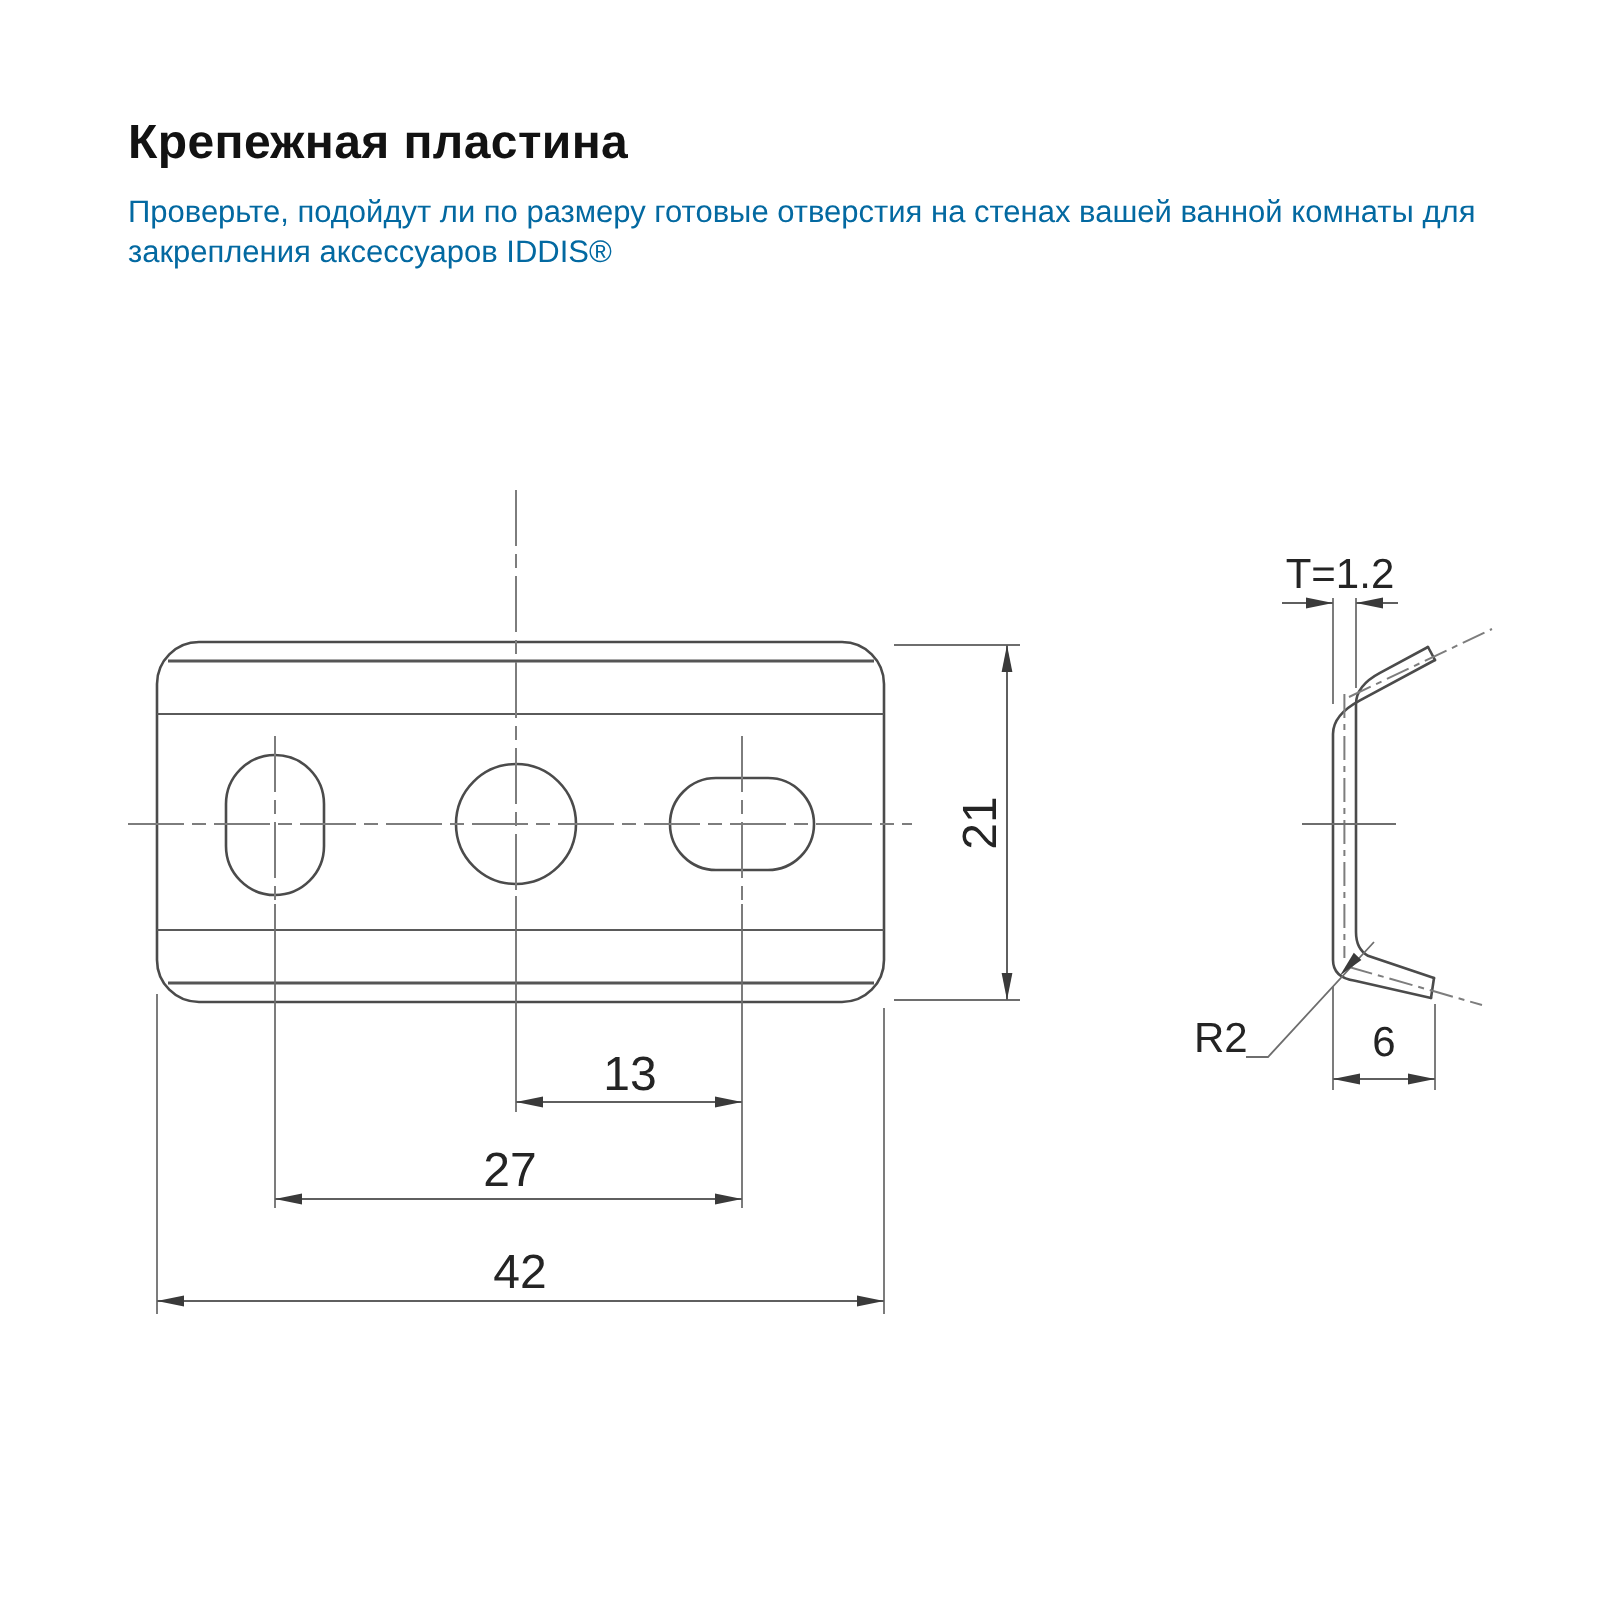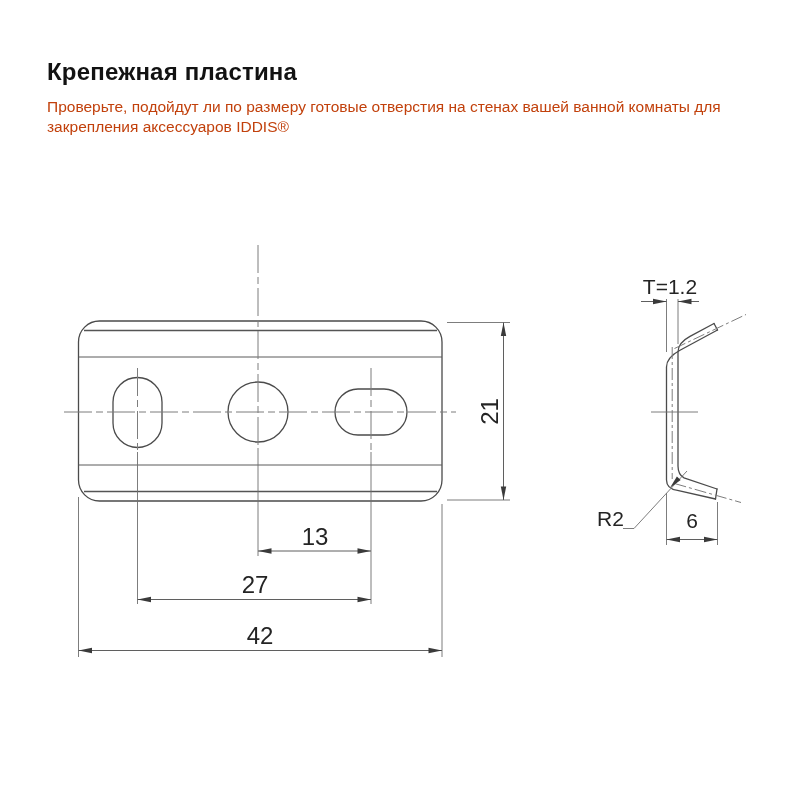--- a/index.html
+++ b/index.html
@@ -6,36 +6,36 @@
   .page {
     position: relative;
     width: 800px;
     height: 800px;
     background: #ffffff;
     font-family: "Liberation Sans", "DejaVu Sans", sans-serif;
     overflow: hidden;
   }
   .header {
     position: absolute;
-    left: 47px;
+    left: 64px;
     top: 58px;
     width: 688px;
   }
   .header h1 {
     margin: 0;
     font-size: 24px;
     font-weight: 700;
     color: #121212;
     letter-spacing: 0.2px;
   }
   .header p {
     margin: 11px 0 0 0;
     font-size: 15.5px;
     line-height: 1.32;
-    color: #c2410c;
+    color: #0369a1;
   }
   svg.drawing { position: absolute; left: 0; top: 0; }
 
   .outline   { stroke: #4b4b4b; stroke-width: 1.3; fill: none; stroke-linecap: round; }
   .edge2     { stroke: #555555; stroke-width: 1.6; fill: none; }
   .tangent   { stroke: #5a5a5a; stroke-width: 1;   fill: none; }
   .cline     { stroke: #7d7d7d; stroke-width: 1;   fill: none; stroke-dasharray: 28 4 7 4; }
   .cline2    { stroke: #7d7d7d; stroke-width: 1;   fill: none; stroke-dasharray: 12 3 3 3; }
   .thin      { stroke: #6e6e6e; stroke-width: 0.9; fill: none; }
   .dimline   { stroke: #5f5f5f; stroke-width: 1;   fill: none; }

